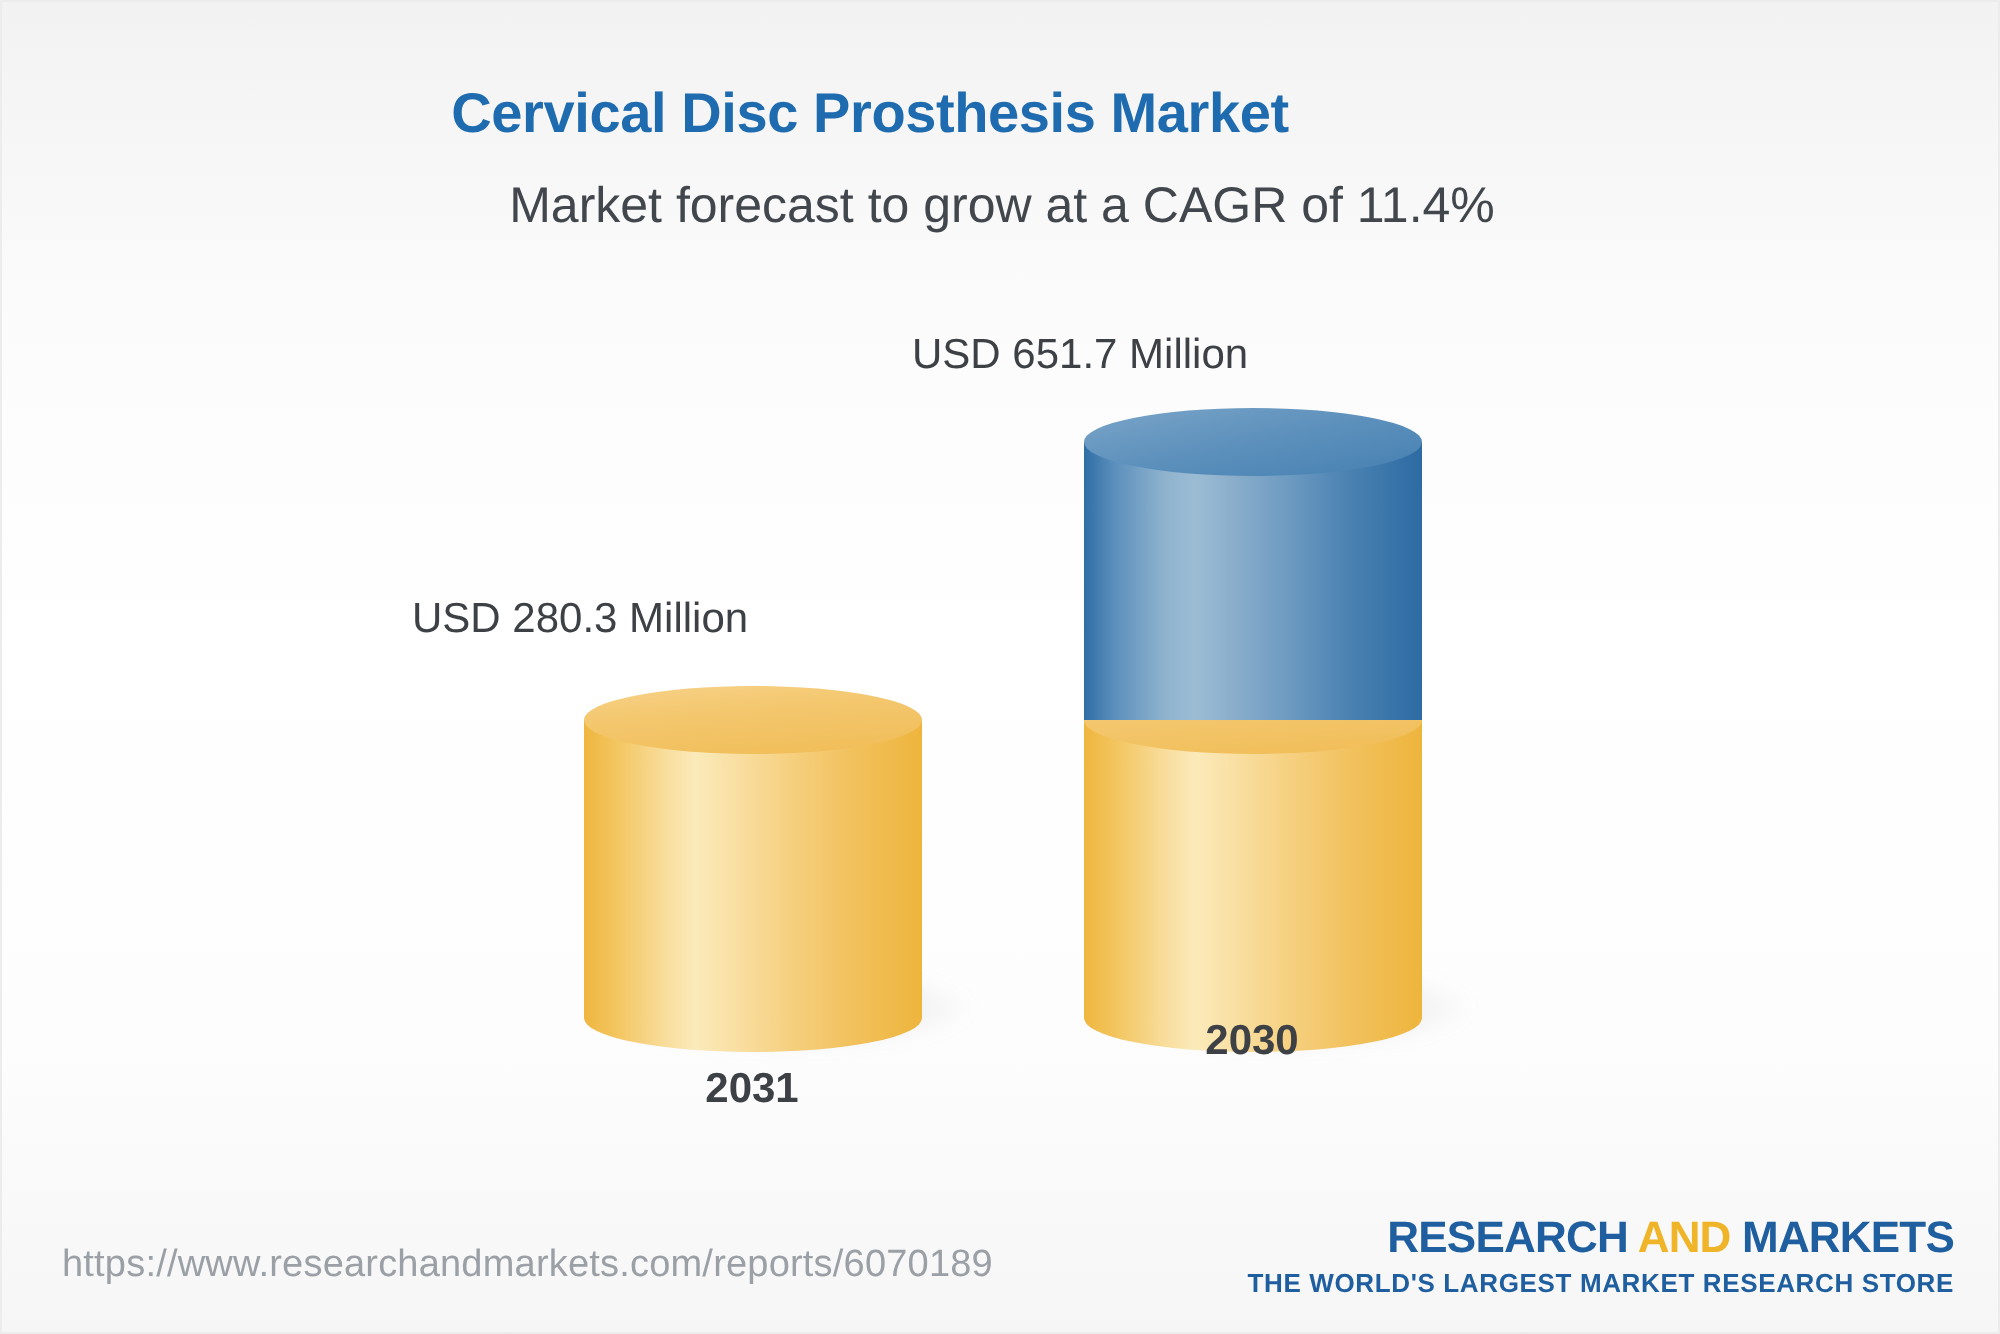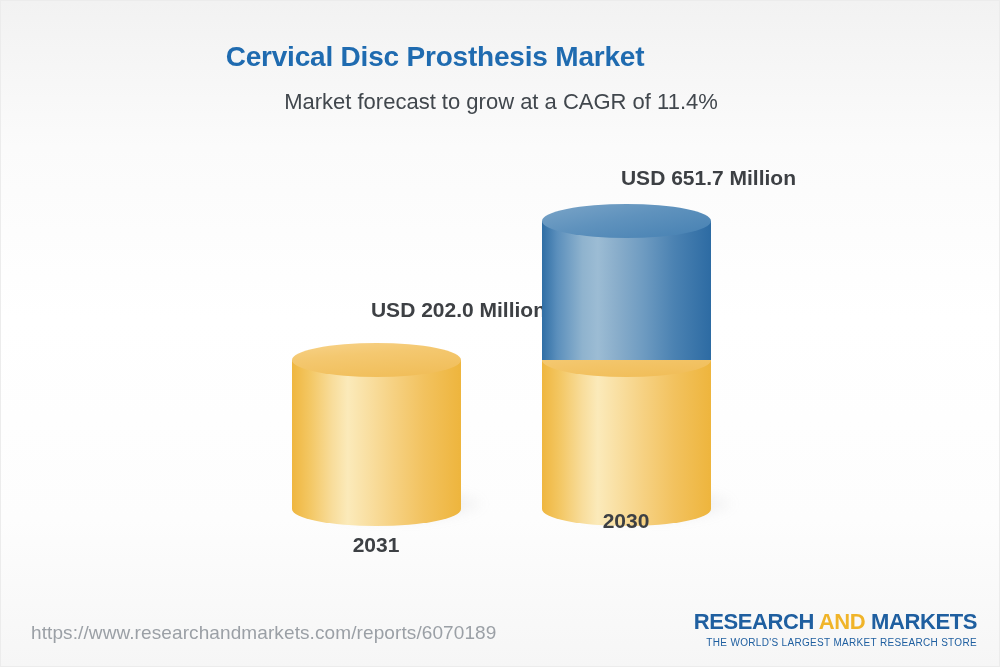--- a/index.html
+++ b/index.html
@@ -34,40 +34,40 @@
     font-weight: bold;
     color: #1f6bb0;
     letter-spacing: -0.2px;
   }
   #chart-subtitle {
     position: absolute;
     top: 88px;
     left: 0;
     width: 1000px;
     text-align: center;
-    font-size: 22px;
+    font-size: 25px;
     font-weight: normal;
     color: #41474d;
   }
 
   
   #plot-area {
     position: absolute;
     left: 0;
     top: 0;
     width: 1000px;
     height: 600px;
   }
 
   .value-label {
     position: absolute;
     width: 340px;
-    text-align: right;
+    text-align: left;
     font-size: 21px;
-    font-weight: bold;
+    font-weight: normal;
     color: #3d4044;
     white-space: nowrap;
   }
 
   .category-label {
     position: absolute;
     width: 340px;
     text-align: center;
     font-size: 21px;
     font-weight: bold;
@@ -153,39 +153,39 @@
     color: #1f5fa0;
     letter-spacing: -0.4px;
     white-space: nowrap;
     margin-top: 46px;
   }
   #brand-and {
     color: #f0b429;
   }
   #brand-tagline {
     margin-top: 5px;
-    font-size: 10px;
-    font-weight: normal;
+    font-size: 13px;
+    font-weight: bold;
     color: #1f5fa0;
     letter-spacing: 0.32px;
     white-space: nowrap;
   }
 </style>
 </head>
 <body>
 
 <div id="infographic">
 
   <div id="chart-title">Cervical Disc Prosthesis Market</div>
 
   <div id="chart-subtitle">Market forecast to grow at a CAGR of 11.4%</div>
 
   <div id="plot-area">
 
-    <div class="value-label" style="left:205px; top:297px;">USD 202.0 Million</div>
+    <div class="value-label" style="left:205px; top:297px;">USD 280.3 Million</div>
 
     <div class="cylinder">
 
       <div class="cyl-shadow" style="left:300px; top:482px; width:185px; height:42px;"></div>
 
       <div class="cyl-bottom-cap fill-yellow-body" style="left:291px; top:491px; width:169px; height:34px;"></div>
 
       <div class="cyl-body fill-yellow-body" style="left:291px; top:359px; width:169px; height:149px;"></div>
 
       <div class="cyl-top-cap fill-yellow-top" style="left:291px; top:342px; width:169px; height:34px;"></div>

